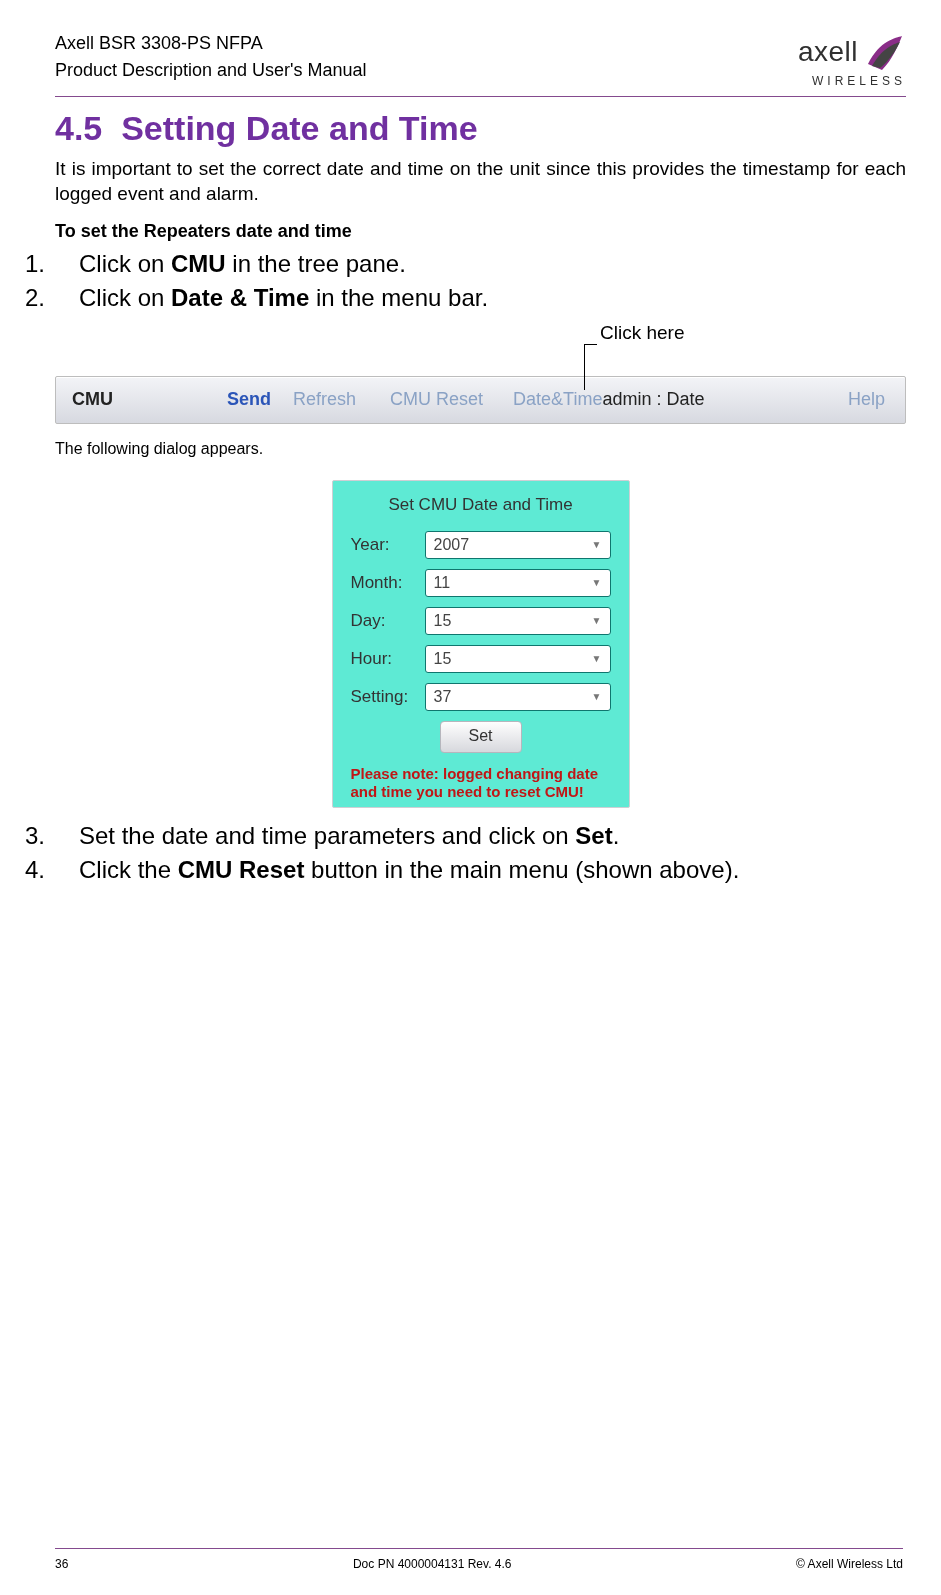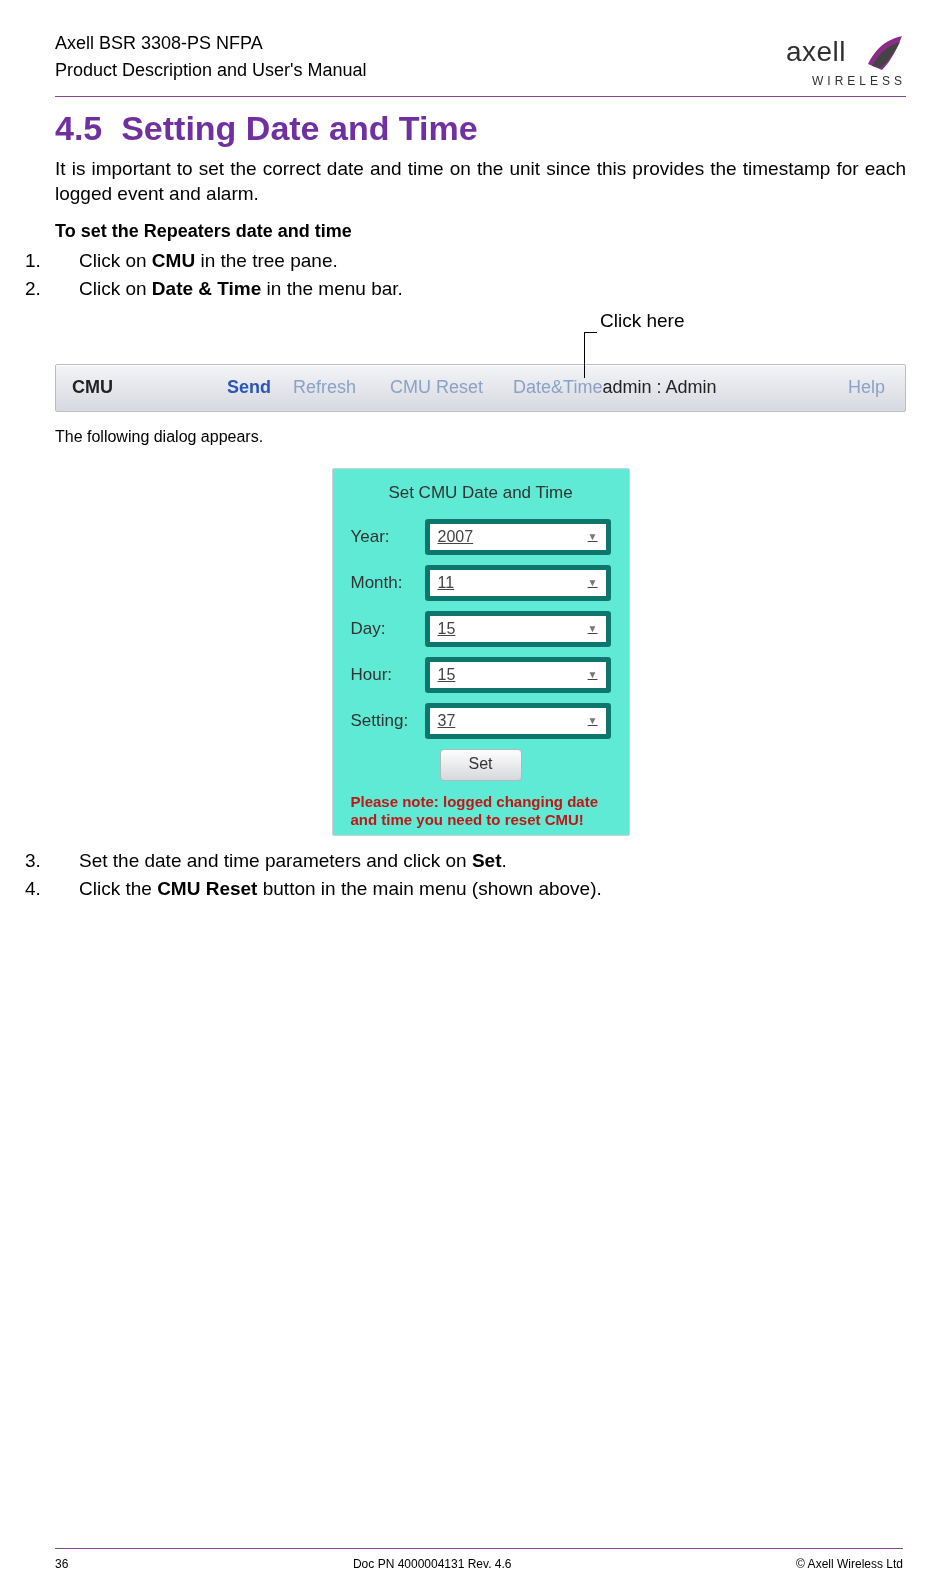--- a/index.html
+++ b/index.html
@@ -11,39 +11,39 @@
   }
   .page{
     padding:30px 35px 30px 55px;
     position:relative;
     min-height:1595px;
     box-sizing:border-box;
   }
   .hdr-row{display:flex;justify-content:space-between;align-items:flex-start;}
   .hdr-left{font-size:18px;line-height:1.5;}
   .hdr-right{text-align:right;}
-  .logo{display:flex;align-items:center;justify-content:flex-end;gap:16px;}
+  .logo{display:flex;align-items:center;justify-content:flex-end;gap:4px;}
   .logo-text{font-size:28px;font-weight:500;color:#303030;letter-spacing:.5px;}
   .logo-sub{font-size:12px;letter-spacing:4px;color:#303030;font-weight:500;}
   .logo-icon{width:44px;height:44px;}
   .hr-purple{border:0;border-top:1px solid #844a8e;margin:8px 0 12px;}
   h2.section{
     font-size:34px;
     font-weight:700;
     color:#7030a0;
     margin:6px 0 8px;
   }
   .body{
     font-size:19px;
     line-height:1.33;
     text-align:justify;
   }
   .subhead{font-weight:700;font-size:18px;margin-top:14px;margin-bottom:8px;}
   ol.steps{margin:0;padding-left:0;list-style:none;}
-  ol.steps>li{margin-bottom:6px;font-size:19px;padding-left:30px;text-indent:-30px;}
+  ol.steps>li{margin-bottom:6px;font-size:24px;padding-left:30px;text-indent:-30px;}
   ol.steps>li .num{display:inline-block;width:24px;}
   .bold{font-weight:700;}
   .callout-wrap{position:relative;margin-top:18px;margin-bottom:6px;height:40px;}
   .callout-line{
     position:absolute;left:529px;top:14px;height:46px;width:1px;border-left:1px solid #000;
   }
   .callout-line::before{
     content:"";position:absolute;top:0;left:0;width:12px;height:1px;border-top:1px solid #000;
   }
   .callout-text{position:absolute;left:545px;top:-8px;font-size:19px;}
@@ -66,23 +66,23 @@
   .below-menu{margin-top:16px;font-size:16px;}
   .dialog-wrap{display:flex;justify-content:center;margin:22px 0 14px;}
   .dialog{
     width:260px;border:1px solid #cfcfd4;background:#5eead4;
     padding:14px 18px 6px;border-radius:2px;font-size:17px;color:#333;
   }
   .dialog .dtitle{text-align:center;margin-bottom:16px;}
   .drow{display:flex;align-items:center;margin-bottom:10px;}
   .drow .dlab{width:74px;}
   .select{
-    flex:1;height:26px;background:#fff;border:5px solid #0f766e;border-radius:3px;
+    flex:1;height:26px;background:#fff;border:1px solid #0f766e;border-radius:3px;
     display:flex;align-items:center;justify-content:space-between;padding:0 8px;
-    font-size:16px;color:#444;text-decoration:underline;
+    font-size:16px;color:#444;
   }
   .select .caret{color:#777;font-size:10px;}
   .btn-set{
     display:block;margin:10px auto 12px;border:1px solid #b6b6bd;border-radius:4px;
     background:linear-gradient(#fefefe,#d7d8dd);width:80px;height:30px;line-height:28px;
     text-align:center;font-size:16px;color:#333;
   }
   .warn{color:#c01616;font-weight:700;font-size:15px;line-height:1.2;}
   .footer{
     position:absolute;bottom:24px;left:55px;right:38px;
@@ -130,21 +130,21 @@
     <div class="callout-line"></div>
     <div class="callout-text">Click here</div>
   </div>
 
   <div class="menubar">
     <span class="mb-cmu">CMU</span>
     <span class="mb-send">Send</span>
     <span class="mb-dis">Refresh</span>
     <span class="mb-dis2">CMU Reset</span>
     <span class="mb-dis3">Date&amp;Time</span>
-    <span class="mb-admin">admin : Admin</span>
+    <span class="mb-admin">admin : Date</span>
     <span class="mb-help">Help</span>
   </div>
 
   <div class="below-menu">The following dialog appears.</div>
 
   <div class="dialog-wrap">
     <div class="dialog">
       <div class="dtitle">Set CMU Date and Time</div>
       <div class="drow">
           <div class="dlab">Year:</div>

